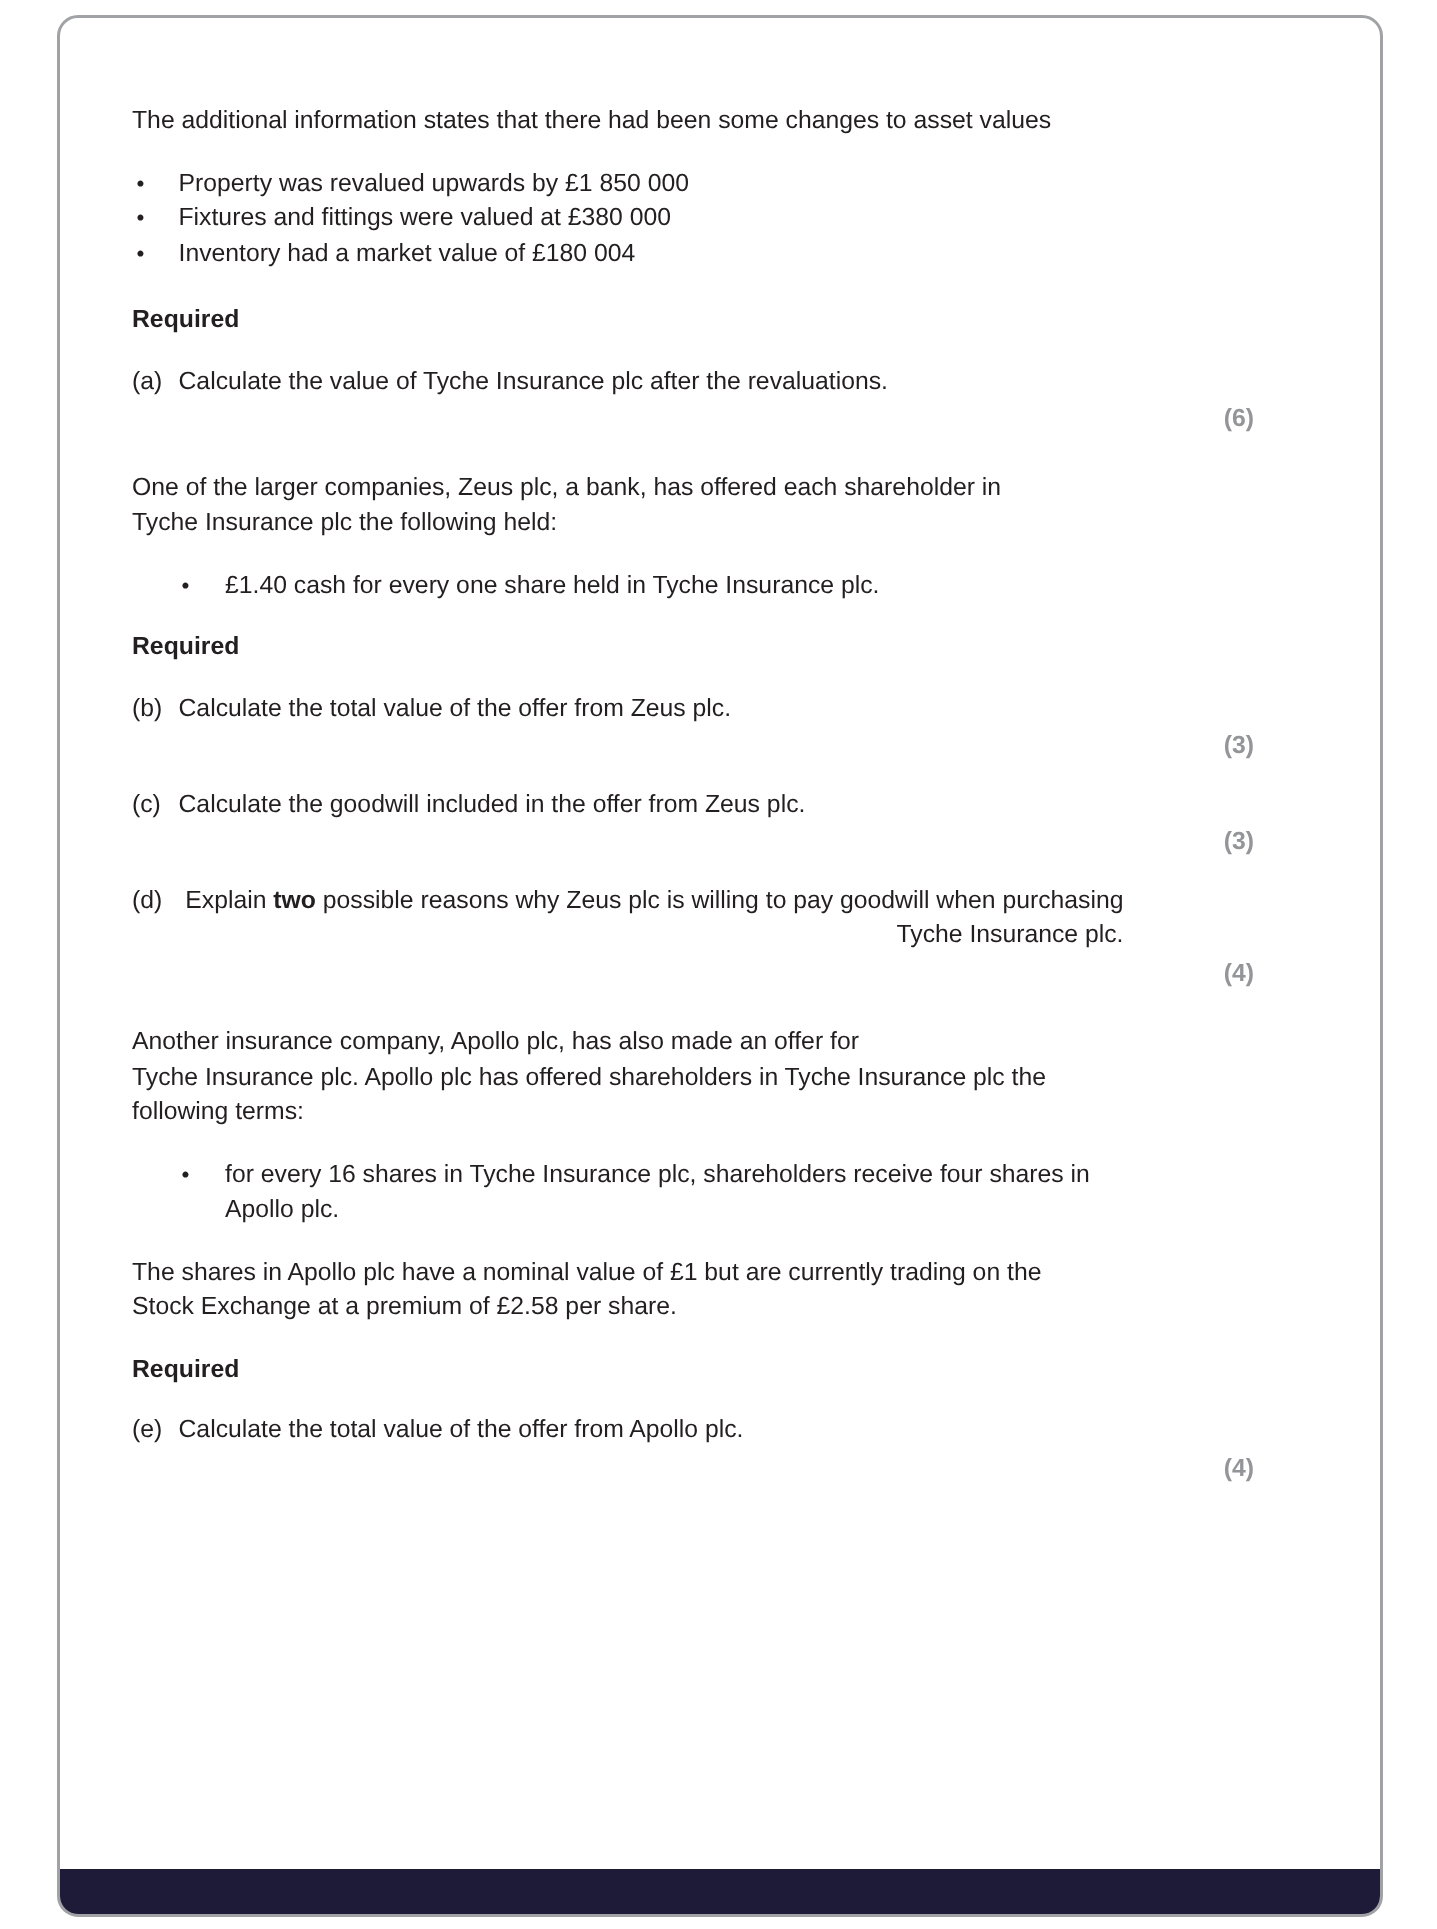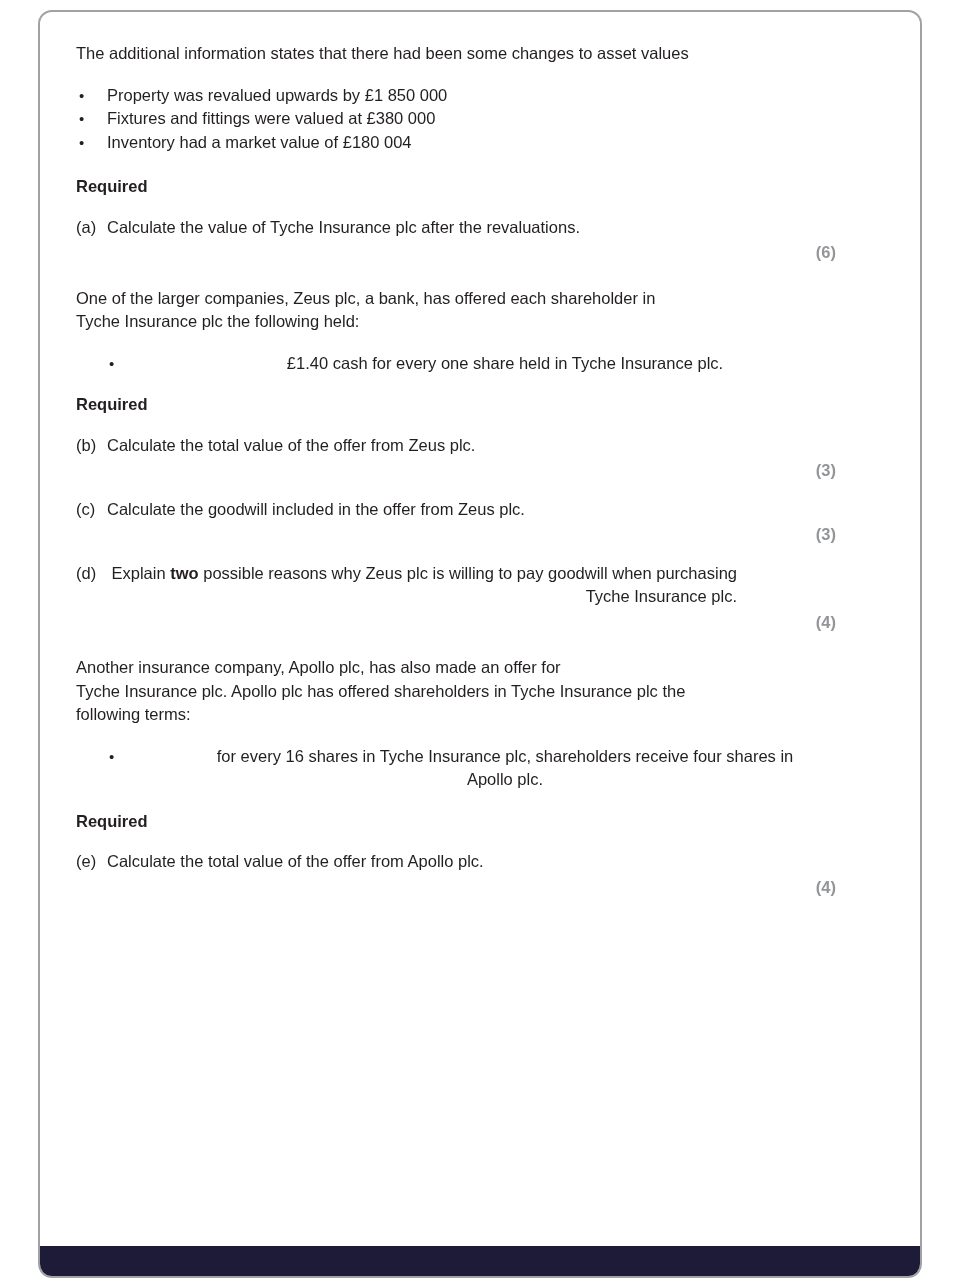--- a/index.html
+++ b/index.html
@@ -19,21 +19,22 @@
     left: 38px;
     top: 10px;
     width: 884px;
     height: 1268px;
     border: 2px solid #a0a2a5;
     border-radius: 14px;
     overflow: hidden;
     background: #ffffff;
   }
   .content {
-    padding: 30px 48px 0 36px;
+    padding: 30px 48px 0 48px;
+    margin-top: 27px;
   }
   .para { margin: 0 0 18px 0; }
   .para .line { display: block; }
 
   .bullets {
     list-style: none;
     margin: 0 0 21px 0;
     padding: 0;
   }
   .bullets li {
@@ -43,21 +44,20 @@
   .bullets li::before {
     content: "\2022";
     position: absolute;
     left: 3px;
     top: 0;
     font-size: 15px;
   }
   .bullets.nested {
     margin-left: 32px;
     margin-bottom: 18px;
-    text-align: center;
   }
   .bullets.nested li { padding-left: 30px; }
   .bullets.nested li::before { left: 1px; }
   .bullets .line { display: block; }
 
   .required {
     font-weight: 700;
     margin: 0 0 17px 0;
   }
 
@@ -151,20 +151,24 @@
       <span class="line">following terms:</span>
     </p>
 
     <ul class="bullets nested">
       <li>
         <span class="line">for every 16 shares in Tyche Insurance plc, shareholders receive four shares in</span>
         <span class="line">Apollo plc.</span>
       </li>
     </ul>
 
+    <p class="para">
+      <span class="line">The shares in Apollo plc have a nominal value of £1 but are currently trading on the</span>
+      <span class="line">Stock Exchange at a premium of £2.58 per share.</span>
+    </p>
 
     <p class="required">Required</p>
 
     <div class="question">
       <div class="q-row">
         <span class="q-id">(e)</span>
         <span class="q-text">Calculate the total value of the offer from Apollo plc.</span>
       </div>
       <div class="marks">(4)</div>
     </div>

